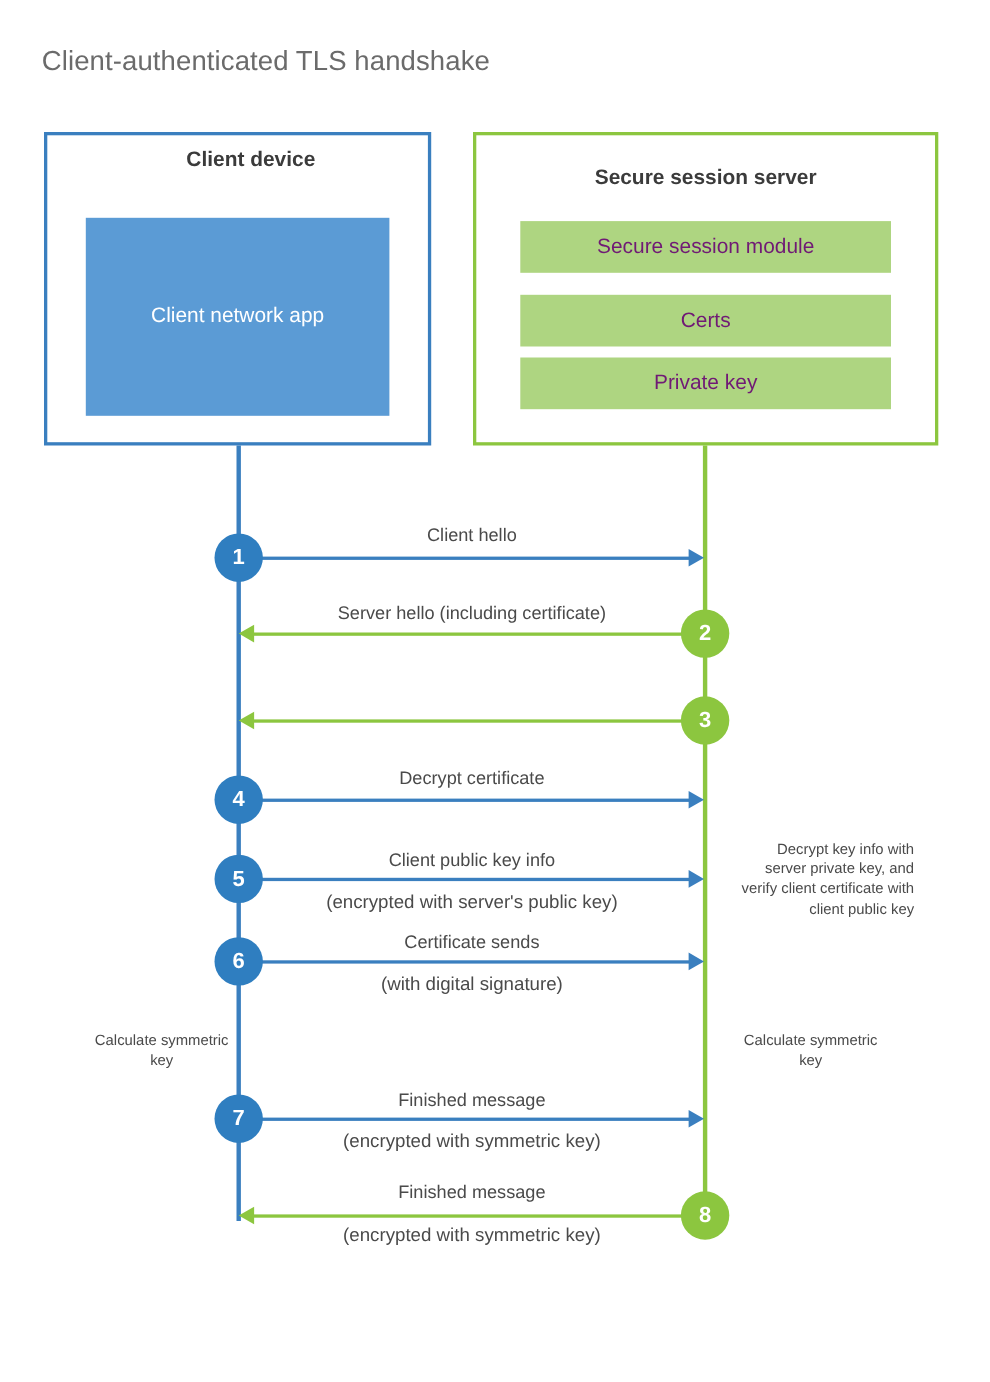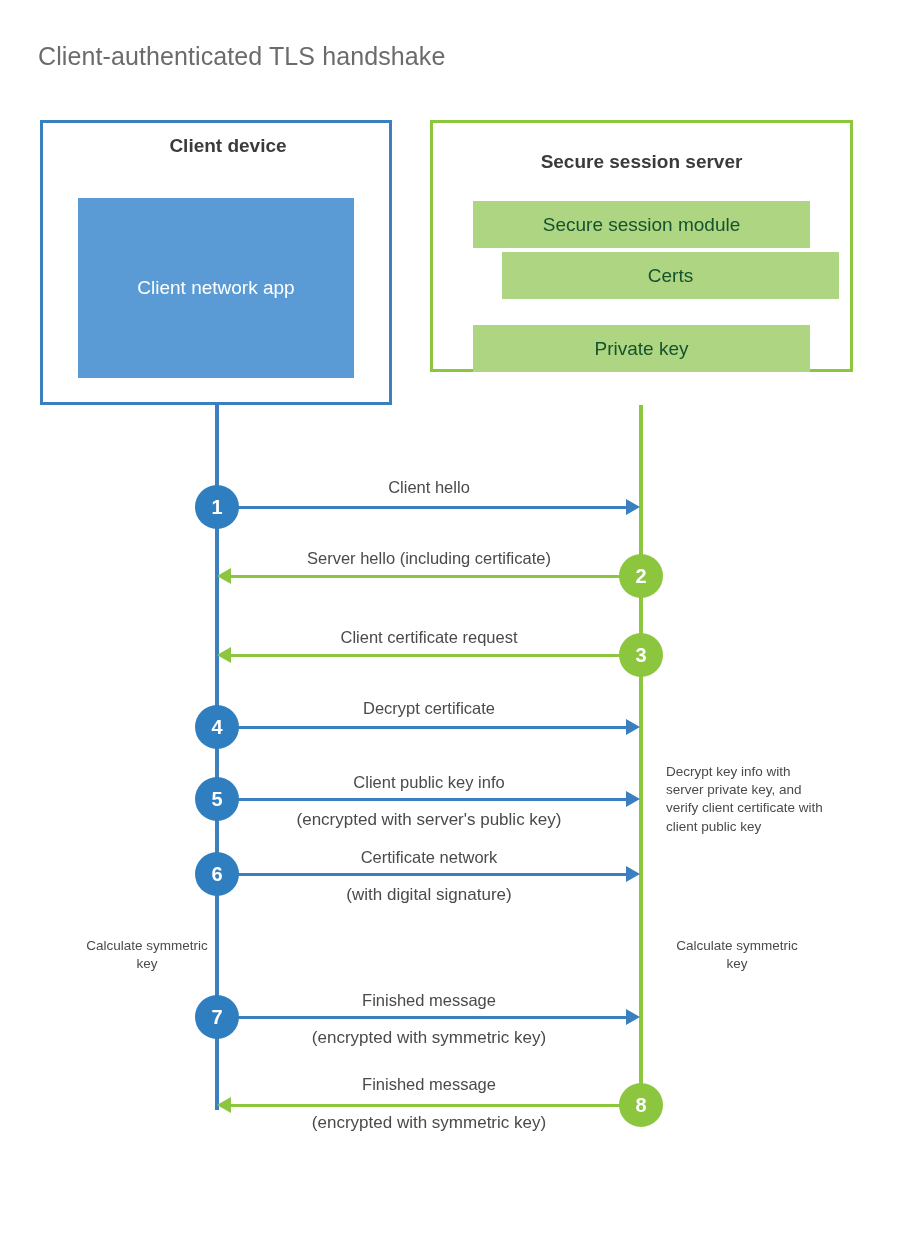--- a/index.html
+++ b/index.html
@@ -45,21 +45,21 @@
     left: 40px;
     top: 120px;
     width: 352px;
     height: 285px;
     border: 3px solid #3a7fbf;
   }
   #server-box {
     left: 430px;
     top: 120px;
     width: 423px;
-    height: 252px;
+    height: 285px;
     border: 3px solid #8cc63f;
   }
   .participant-title {
     position: absolute;
     left: 0;
     right: 0;
     text-align: center;
     font-size: 19px;
     font-weight: bold;
     color: #3b3b3b;
@@ -88,26 +88,26 @@
   
   .server-bar {
     position: absolute;
     left: 40px;
     width: 337px;
     height: 47px;
     background: #aed581;
     display: flex;
     align-items: center;
     justify-content: center;
-    color: #14532d;
+    color: #701a75;
     font-size: 19px;
     box-sizing: border-box;
   }
   #server-bar-0 { top: 78px; }
-  #server-bar-1 { top: 129px; margin-left: 29px; }
+  #server-bar-1 { top: 145px; }
   #server-bar-2 { top: 202px; }
 
   
   .lifeline {
     position: absolute;
     width: 4px;
   }
   #client-lifeline {
     left: 215px;
     top: 405px;
@@ -192,21 +192,21 @@
   #note-server-calc {
     left: 672px;
     top: 937px;
     width: 130px;
     text-align: center;
   }
   #note-server-decrypt {
     left: 666px;
     top: 763px;
     width: 165px;
-    text-align: left;
+    text-align: right;
   }
 </style>
 </head>
 <body>
 
 <div class="page">
 
   <div id="diagram-title">Client-authenticated TLS handshake</div>
 
   <div class="participant-box" id="client-device-box">
@@ -227,37 +227,36 @@
   <div class="msg-label" style="left:217px; top:478px; width:424px;">Client hello</div>
   <div class="msg-line blue" style="left:217px; top:506px; width:412px;"></div>
   <div class="arrow-head right blue" style="left:626px; top:499px;"></div>
   <div class="step-circle blue" style="left:195px; top:485px;">1</div>
 
   <div class="msg-label" style="left:217px; top:549px; width:424px;">Server hello (including certificate)</div>
   <div class="msg-line green" style="left:229px; top:575px; width:412px;"></div>
   <div class="arrow-head left green" style="left:217px; top:568px;"></div>
   <div class="step-circle green" style="left:619px; top:554px;">2</div>
 
-  <div class="msg-label" style="left:217px; top:628px; width:424px;">Client certificate request</div>
   <div class="msg-line green" style="left:229px; top:654px; width:412px;"></div>
   <div class="arrow-head left green" style="left:217px; top:647px;"></div>
   <div class="step-circle green" style="left:619px; top:633px;">3</div>
 
   <div class="msg-label" style="left:217px; top:699px; width:424px;">Decrypt certificate</div>
   <div class="msg-line blue" style="left:217px; top:726px; width:412px;"></div>
   <div class="arrow-head right blue" style="left:626px; top:719px;"></div>
   <div class="step-circle blue" style="left:195px; top:705px;">4</div>
 
   <div class="msg-label" style="left:217px; top:773px; width:424px;">Client public key info</div>
   <div class="msg-line blue" style="left:217px; top:798px; width:412px;"></div>
   <div class="arrow-head right blue" style="left:626px; top:791px;"></div>
   <div class="msg-sublabel" style="left:217px; top:810px; width:424px;">(encrypted with server's public key)</div>
   <div class="step-circle blue" style="left:195px; top:777px;">5</div>
 
-  <div class="msg-label" style="left:217px; top:848px; width:424px;">Certificate network</div>
+  <div class="msg-label" style="left:217px; top:848px; width:424px;">Certificate sends</div>
   <div class="msg-line blue" style="left:217px; top:873px; width:412px;"></div>
   <div class="arrow-head right blue" style="left:626px; top:866px;"></div>
   <div class="msg-sublabel" style="left:217px; top:885px; width:424px;">(with digital signature)</div>
   <div class="step-circle blue" style="left:195px; top:852px;">6</div>
 
   <div class="msg-label" style="left:217px; top:991px; width:424px;">Finished message</div>
   <div class="msg-line blue" style="left:217px; top:1016px; width:412px;"></div>
   <div class="arrow-head right blue" style="left:626px; top:1009px;"></div>
   <div class="msg-sublabel" style="left:217px; top:1028px; width:424px;">(encrypted with symmetric key)</div>
   <div class="step-circle blue" style="left:195px; top:995px;">7</div>

